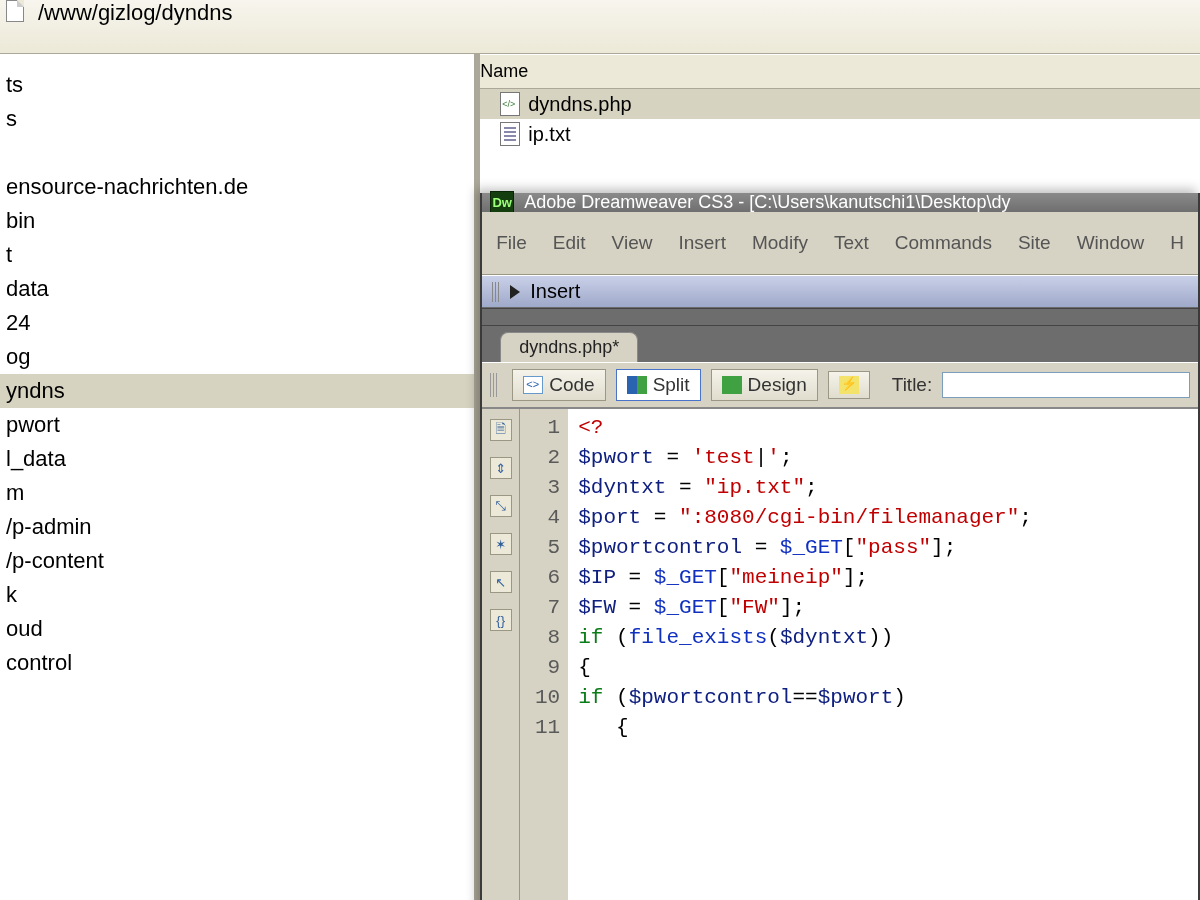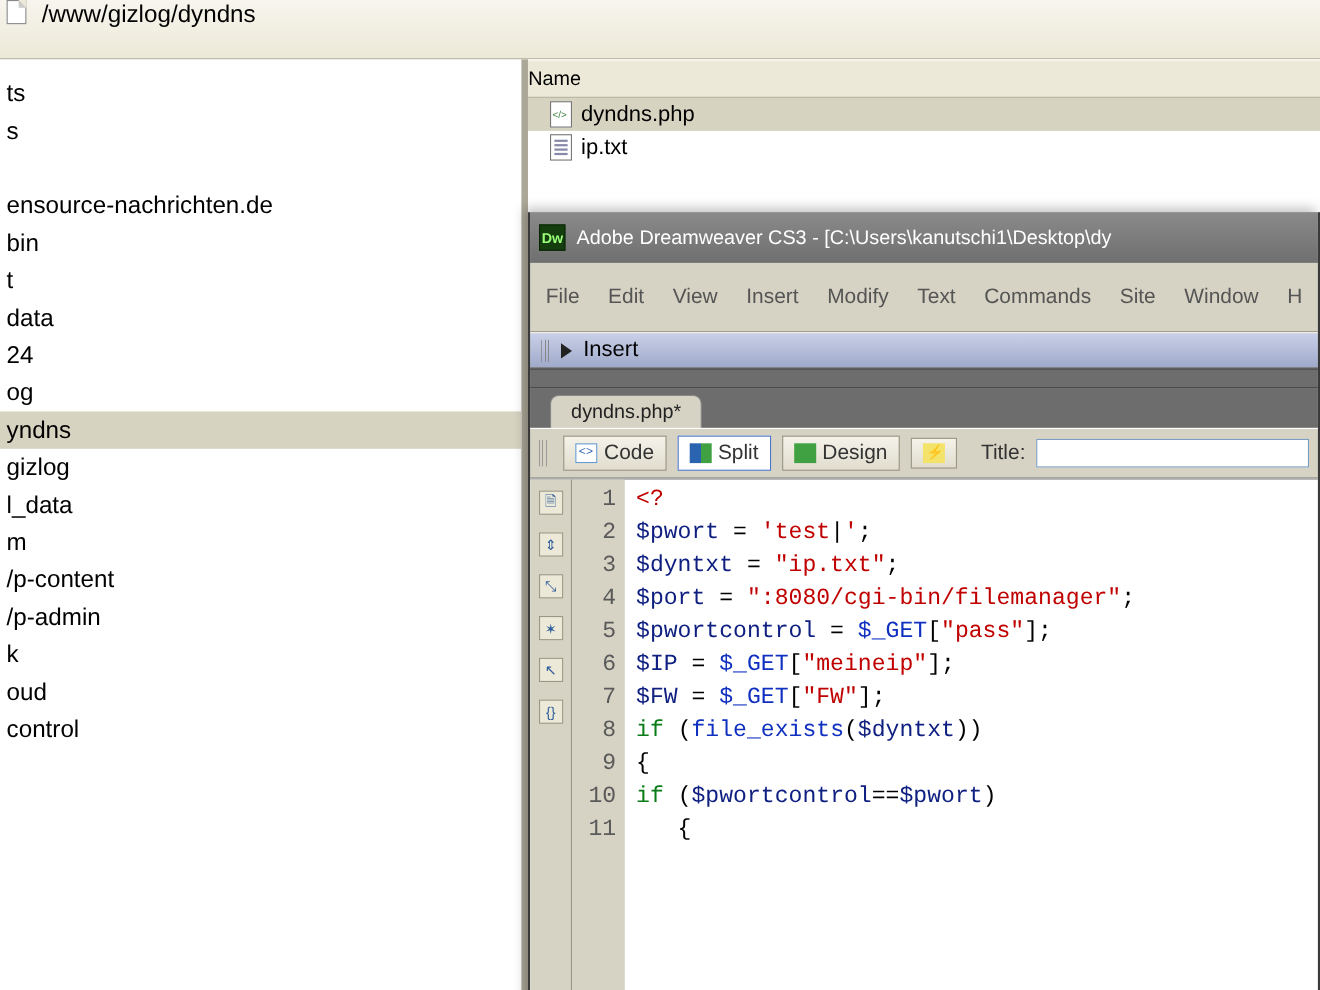--- a/index.html
+++ b/index.html
@@ -85,21 +85,21 @@
 
 .dw {
   background:#a7a7a7;
   border:2px solid #3a3a3a;
   border-top:none;
   box-shadow: -4px -4px 10px rgba(0,0,0,.25);
   display:flex; flex-direction:column;
   flex:1;
 }
 .dw-title {
-  height:46px;
+  height:19px;
   background:linear-gradient(#8a8a8a,#6f6f6f);
   color:#fff;
   display:flex; align-items:center; gap:10px;
   padding:0 8px;
   font-size:18px;
 }
 .dw-logo{
   width:24px;height:24px;background:#153e0f;color:#9cff7a;
   font-weight:bold;font-size:13px;display:flex;align-items:center;justify-content:center;
   border:1px solid #0a2506;
@@ -203,25 +203,25 @@
       <div class="item">ts</div>
       <div class="item">s</div>
       <div class="item">&nbsp;</div>
       <div class="item">ensource-nachrichten.de</div>
       <div class="item">bin</div>
       <div class="item">t</div>
       <div class="item">data</div>
       <div class="item">24</div>
       <div class="item">og</div>
       <div class="item sel">yndns</div>
-      <div class="item">gizlog</div>
+      <div class="item">pwort</div>
       <div class="item">l_data</div>
       <div class="item">m</div>
+      <div class="item">/p-admin</div>
       <div class="item">/p-content</div>
-      <div class="item">/p-admin</div>
       <div class="item">k</div>
       <div class="item">oud</div>
       <div class="item">control</div>
     </div>
 
   <div class="rightpane">
 
     <div class="namehdr">Name</div>
     <div class="filelist" id="file-list">
         <div class="frow sel">

